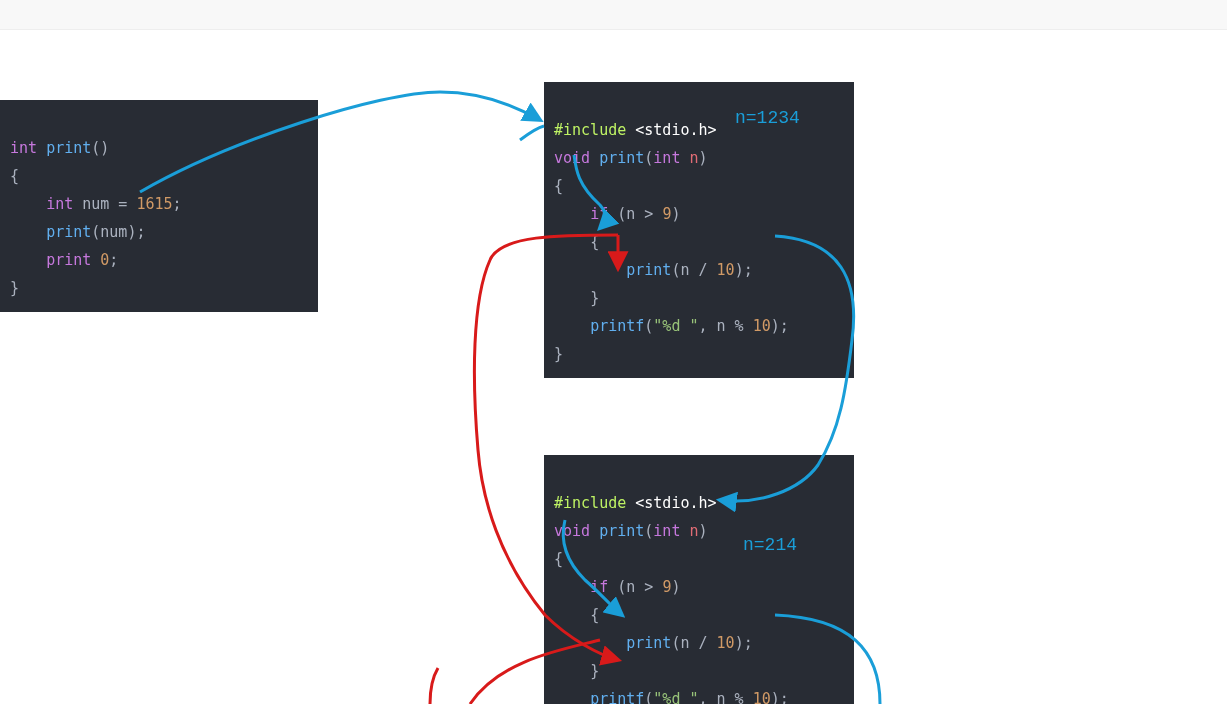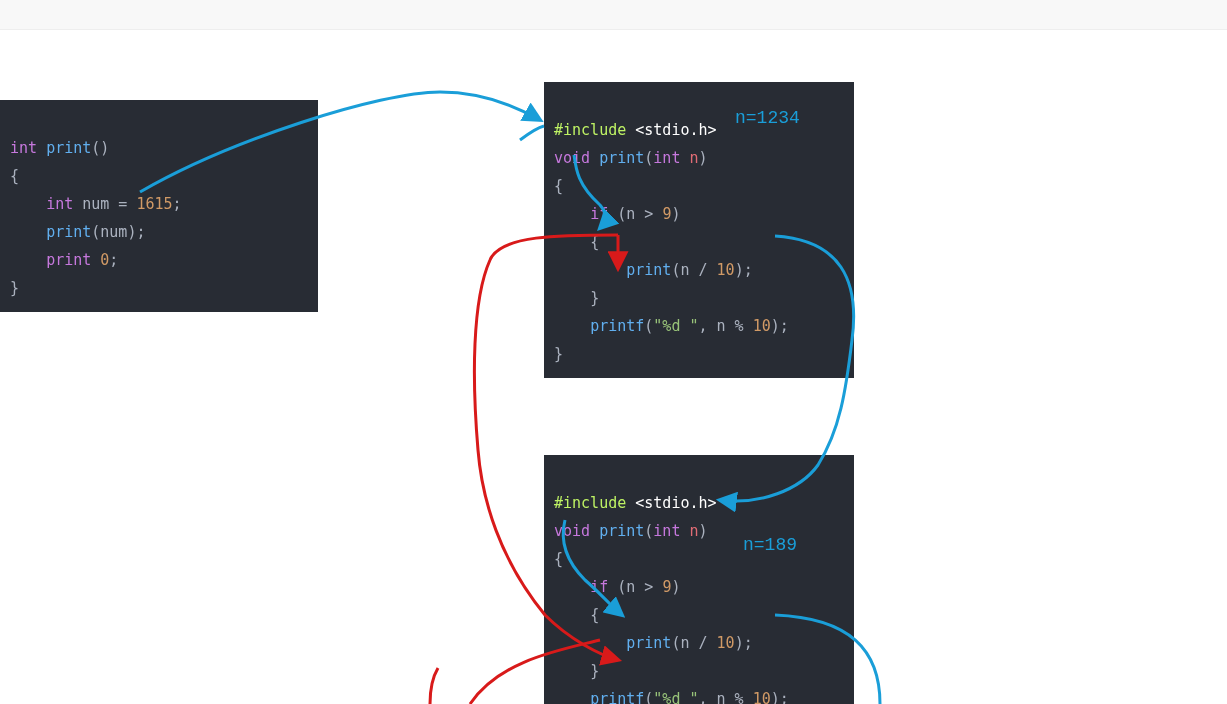--- a/index.html
+++ b/index.html
@@ -83,21 +83,21 @@
 <span class="tok-pp">#include</span><span> </span><span class="tok-inc">&lt;stdio.h&gt;</span>
 <span class="tok-type">void</span><span> </span><span class="tok-call">print</span><span class="tok-plain">(</span><span class="tok-type">int</span><span> </span><span class="tok-ident">n</span><span class="tok-plain">)</span>
 <span class="tok-plain">{</span>
 <span>    </span><span class="tok-kw">if</span><span class="tok-plain"> (</span><span class="tok-plain">n</span><span class="tok-plain"> &gt; </span><span class="tok-num">9</span><span class="tok-plain">)</span>
 <span>    </span><span class="tok-plain">{</span>
 <span>        </span><span class="tok-call">print</span><span class="tok-plain">(</span><span class="tok-plain">n</span><span class="tok-plain"> / </span><span class="tok-num">10</span><span class="tok-plain">);</span>
 <span>    </span><span class="tok-plain">}</span>
 <span>    </span><span class="tok-call">printf</span><span class="tok-plain">(</span><span class="tok-str">"%d "</span><span class="tok-plain">, </span><span class="tok-plain">n</span><span class="tok-plain"> % </span><span class="tok-num">10</span><span class="tok-plain">);</span>
 
 </div>
-<div class="annot" style="left:743px; top:535px;">n=189</div>
+<div class="annot" style="left:743px; top:535px;">n=214</div>
 
 <svg class="overlay" viewBox="0 0 1227 704">
   <defs>
     <marker id="arr-blue" viewBox="0 0 10 10" refX="8" refY="5" markerWidth="7" markerHeight="7" orient="auto-start-reverse">
       <path d="M0,0 L10,5 L0,10 z" fill="#1a9ed8"></path>
     </marker>
     <marker id="arr-red" viewBox="0 0 10 10" refX="8" refY="5" markerWidth="7" markerHeight="7" orient="auto-start-reverse">
       <path d="M0,0 L10,5 L0,10 z" fill="#d81a1a"></path>
     </marker>
   </defs>

